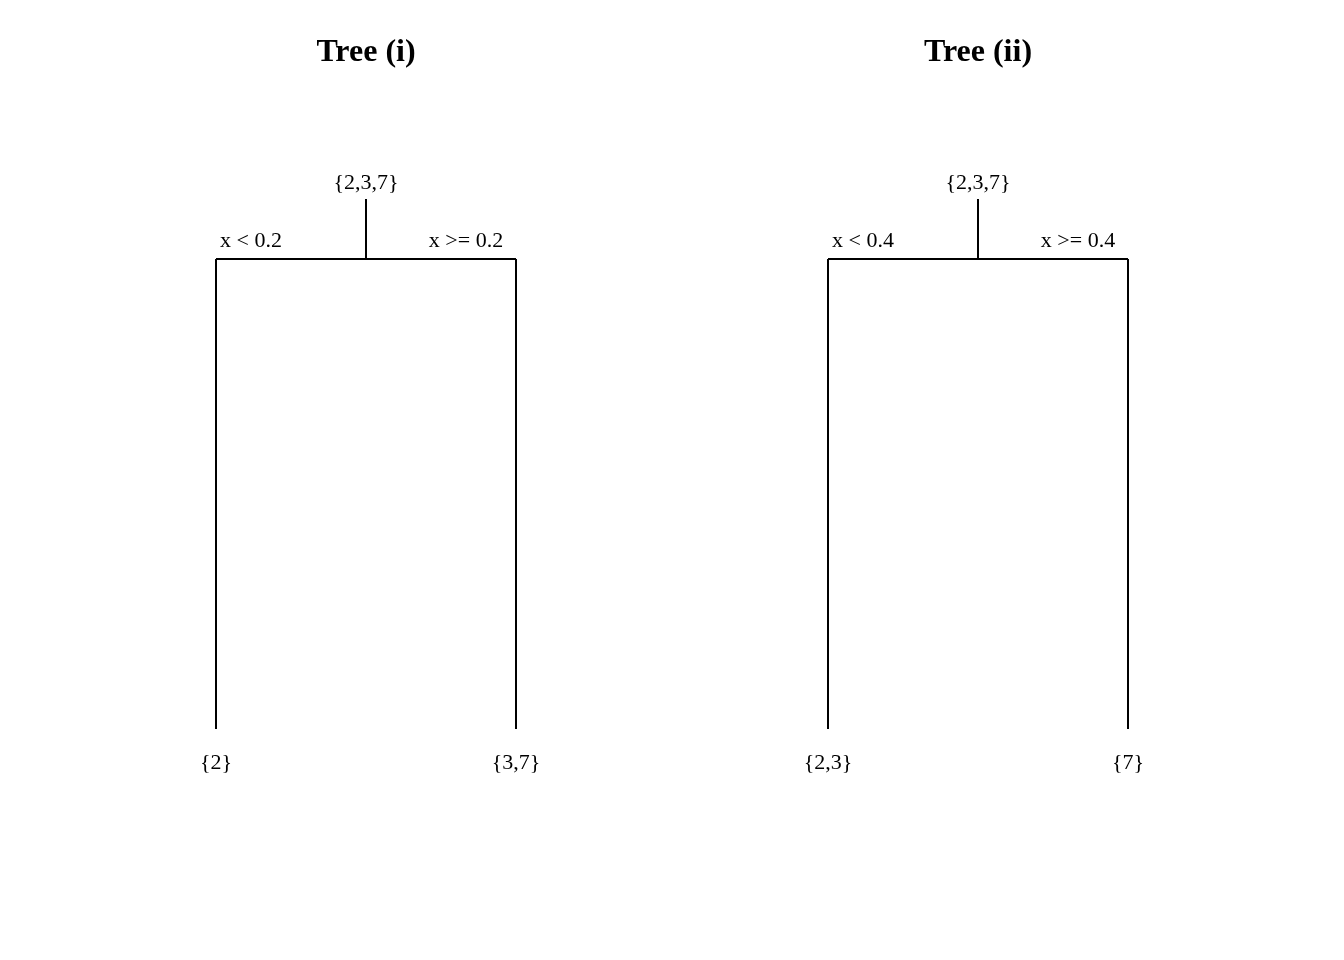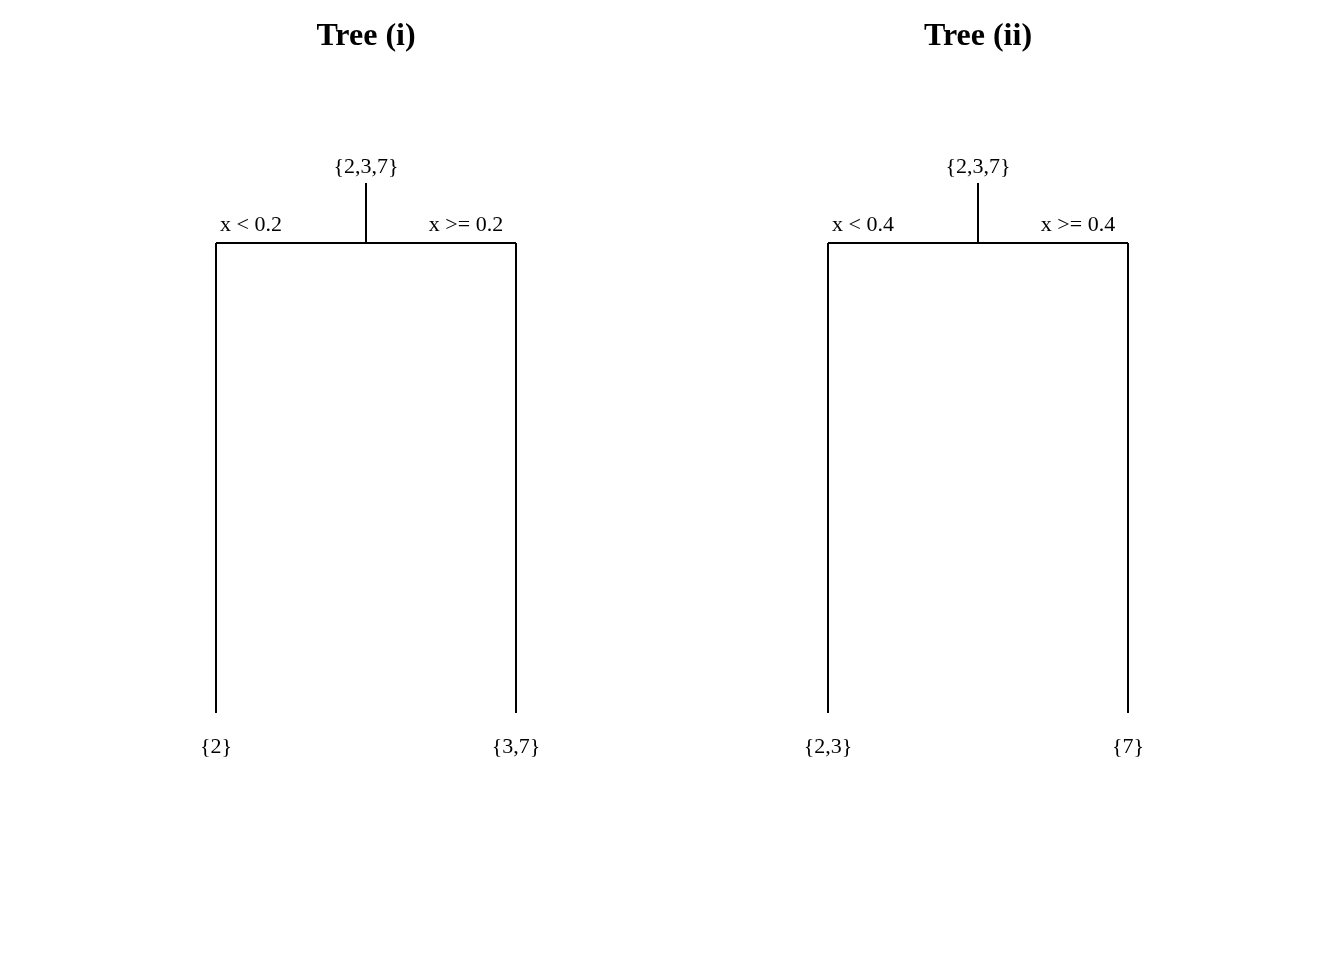--- a/index.html
+++ b/index.html
@@ -11,21 +11,21 @@
       overflow: hidden;
       position: relative;
     }
     .page {
       width: 1344px;
       height: 960px;
       position: relative;
       display: flex;
       justify-content: center;
       align-items: flex-start;
-      padding-top: 16px;
+      padding-top: 32px;
     }
     .trees-container {
       display: flex;
       flex-direction: row;
       justify-content: space-around;
       width: 100%;
       padding: 0 60px;
     }
     .tree-section {
       display: flex;

